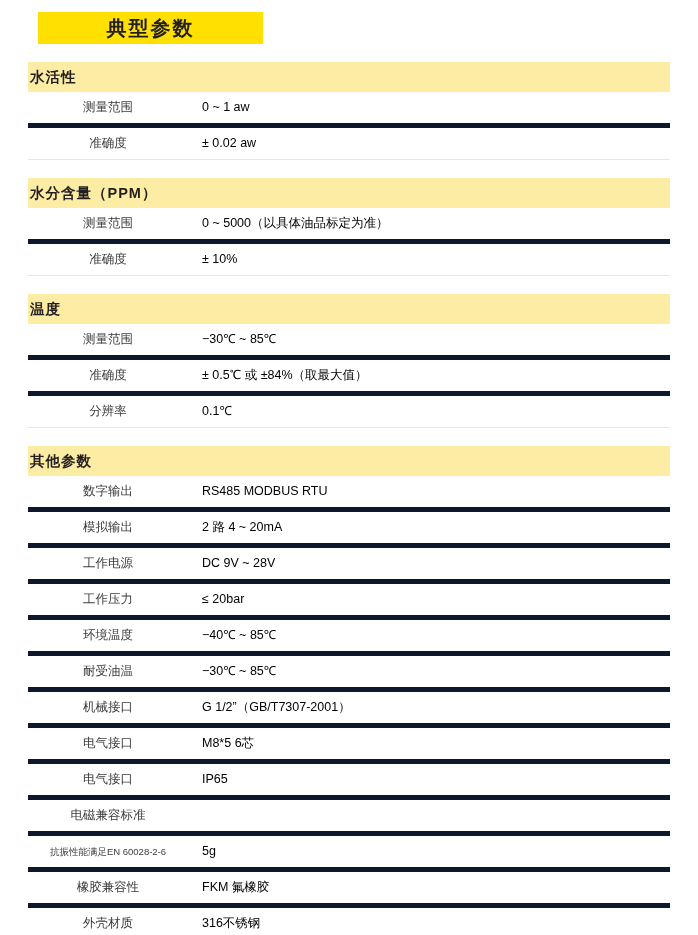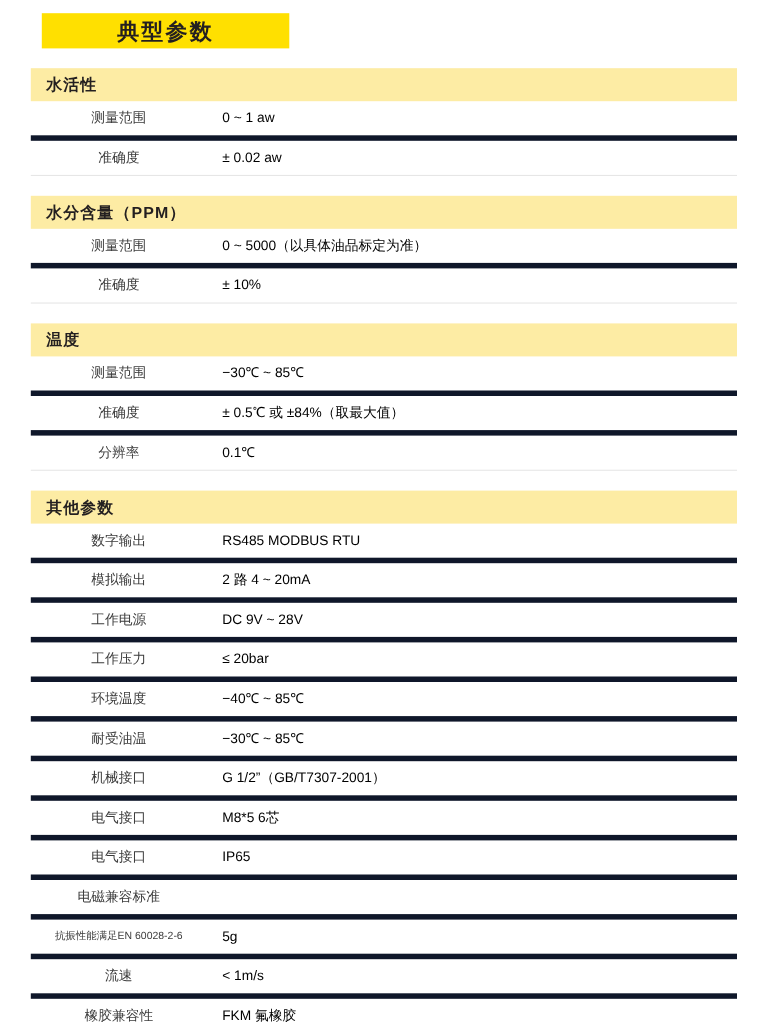--- a/index.html
+++ b/index.html
@@ -40,21 +40,21 @@
   }
   
   .section {
     margin-top: 18px;
   }
   .section-header {
     background: #fdeca4;
     height: 30px;
     display: flex;
     align-items: center;
-    padding-left: 14px;
+    padding-left: 2px;
     box-sizing: border-box;
   }
   .section-header span {
     font-size: 14.5px;
     font-weight: bold;
     color: #231f20;
     letter-spacing: 1px;
   }
   .row {
     display: flex;
@@ -200,24 +200,20 @@
             <div class="cell-label">电磁兼容标准</div>
           </div>
           <div class="row">
             <div class="cell-label small">
               <span class="sub">抗振性能满足</span>
               <span class="sub">EN 60028-2-6</span>
             </div>
             <div class="cell-value">5g</div>
           </div>
           <div class="row">
-            <div class="cell-label">流速</div>
-            <div class="cell-value">&lt; 1m/s</div>
-          </div>
-          <div class="row">
             <div class="cell-label">橡胶兼容性</div>
             <div class="cell-value">FKM 氟橡胶</div>
           </div>
           <div class="row">
             <div class="cell-label">外壳材质</div>
             <div class="cell-value">316不锈钢</div>
           </div>
         </div>
       </div>
     </div>

